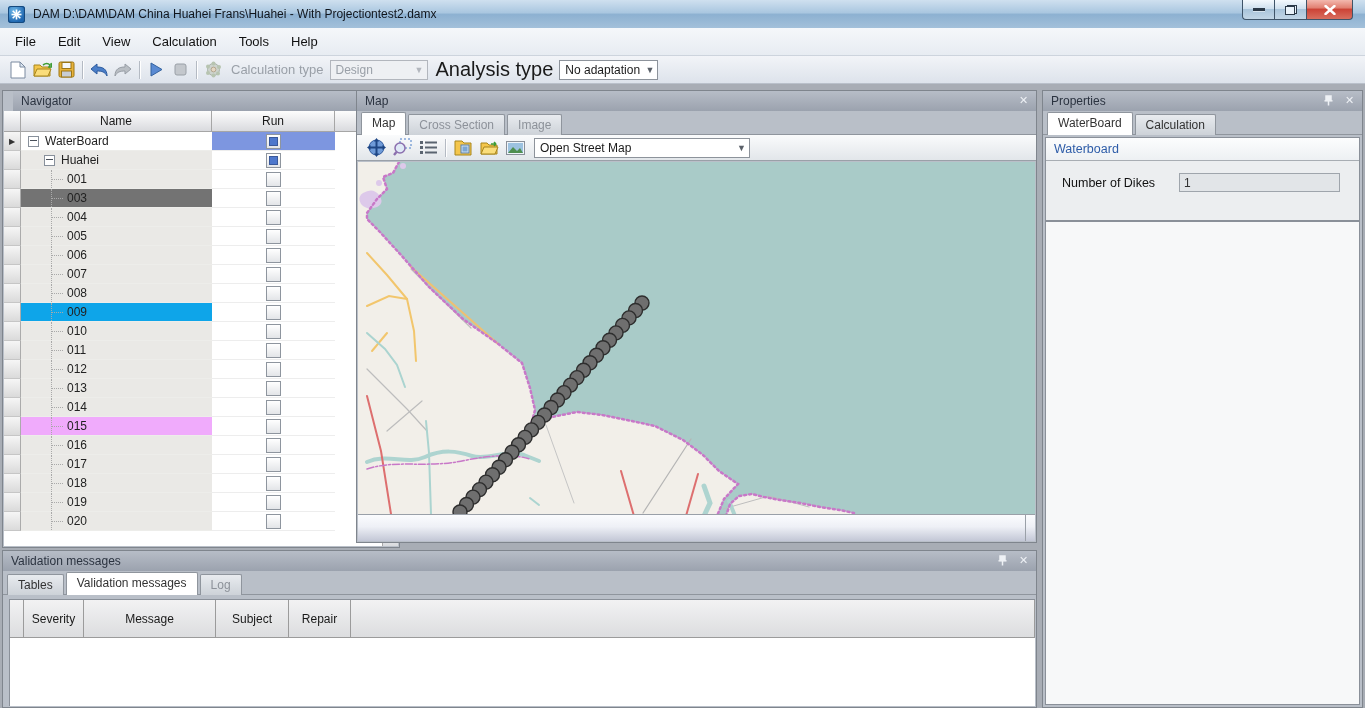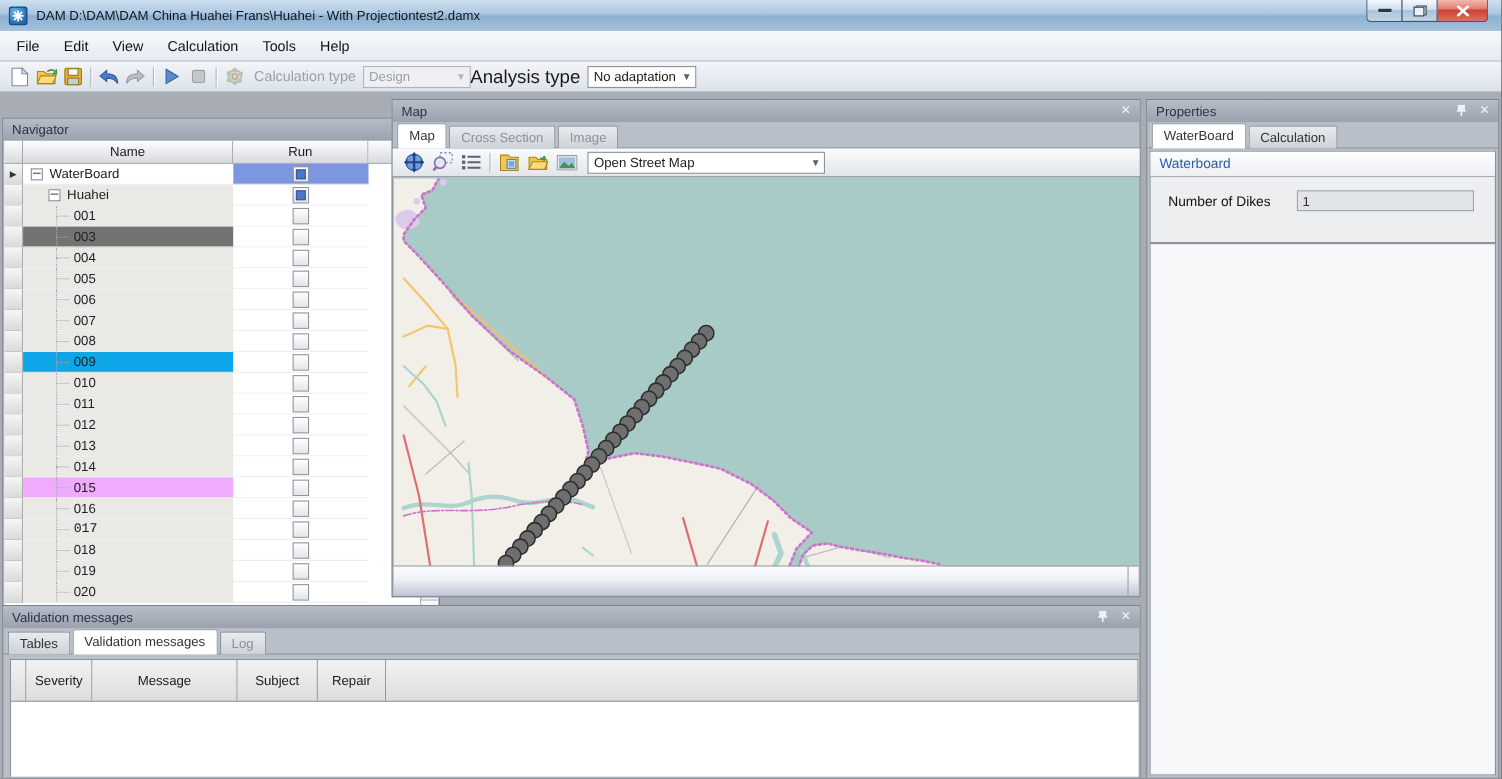--- a/index.html
+++ b/index.html
@@ -44,21 +44,21 @@
   .panel-header{height:20px;background:linear-gradient(#b7bdc7,#9ba2ae);color:#2b3340;
     display:flex;align-items:center;padding:0 8px;position:relative;}
   .hdr-icons{position:absolute;right:6px;top:3px;display:flex;gap:8px;}
   .hdr-ic{width:13px;height:13px;display:flex;align-items:center;justify-content:center;color:#eef1f5;font-weight:bold;font-size:11px;}
   .tabstrip{display:flex;align-items:flex-end;height:24px;padding-left:4px;border-bottom:1px solid #8f959d;box-sizing:border-box;}
   .tab{padding:3px 10px 3px 10px;margin-right:2px;border:1px solid #8f959d;border-bottom:none;
     border-radius:2px 2px 0 0;background:linear-gradient(#e8ebef,#cdd2d8);color:#333;font-size:12px;position:relative;bottom:-1px;}
   .tab.active{background:#fff;padding-bottom:5px;z-index:2;}
   .tab.disabled{color:#8d929a;}
   
-  #navigator{left:2px;top:107px;width:398px;height:458px;}
+  #navigator{left:2px;top:90px;width:398px;height:458px;padding-left:10px;}
   .grid{position:absolute;left:1px;right:1px;top:20px;bottom:1px;background:#fff;overflow:hidden;}
   .grid-hdr{display:flex;height:21px;}
   .ghc{background:linear-gradient(#fdfdfd,#d9dade);border-right:1px solid #a6a6a6;border-bottom:1px solid #a6a6a6;
     display:flex;align-items:center;justify-content:center;font-size:12px;box-sizing:border-box;}
   .nav-rows{position:absolute;left:0;top:21px;right:16px;bottom:0;overflow:hidden;}
   .nrow{display:flex;height:19px;}
   .gut{width:17px;background:linear-gradient(#f6f6f6,#dadada);border-right:1px solid #ababab;border-bottom:1px solid #c6c6c6;
     box-sizing:border-box;display:flex;align-items:center;justify-content:center;font-size:8px;color:#333;}
   .ncell{width:191px;box-sizing:border-box;border-bottom:1px solid #ededea;position:relative;display:flex;align-items:center;font-size:12px;color:#222;}
   .rcell{width:123px;box-sizing:border-box;border-bottom:1px solid #ededed;background:#fff;display:flex;align-items:center;justify-content:center;}
@@ -209,21 +209,21 @@
             <circle cx="3" cy="5.5" r="2"></circle>
           </g>
           <circle cx="8.5" cy="8.5" r="2.4" fill="#e4d6c2" stroke="#b3a58e"></circle>
         </svg>
       </span>
     <span class="tb-label disabled">Calculation type</span>
     <div class="combo disabled" style="width:98px;">
       <span class="val">Design</span>
         <span class="arr">▼</span>
     </div>
-    <span class="tb-label" style="font-size:17px;margin-left:0;">Analysis type</span>
+    <span class="tb-label" style="font-size:20px;margin-left:8px;">Analysis type</span>
     <div class="combo" style="width:99px;">
       <span class="val">No adaptation</span>
         <span class="arr">▼</span>
     </div>
   </div>
 
   <div class="panel" id="navigator">
     <div class="panel-header">
       <span>Navigator</span>
       <span class="hdr-icons">
@@ -434,21 +434,21 @@
             </div>
             <div class="rcell">
               <span class="cb"></span>
             </div>
           </div>
           <div class="nrow">
             <div class="gut"></div>
             <div class="ncell" style="background: rgb(234, 233, 230);">
               <span class="vguide" style="left: 30px;"></span>
               <span class="hguide" style="left: 30px; width: 12px;"></span>
-              <span style="margin-left: 46px; font-family: Liberation Mono, monospace;">017</span>
+              <span style="margin-left: 46px;">017</span>
             </div>
             <div class="rcell">
               <span class="cb"></span>
             </div>
           </div>
           <div class="nrow">
             <div class="gut"></div>
             <div class="ncell" style="background: rgb(234, 233, 230);">
               <span class="vguide" style="left: 30px;"></span>
               <span class="hguide" style="left: 30px; width: 12px;"></span>

